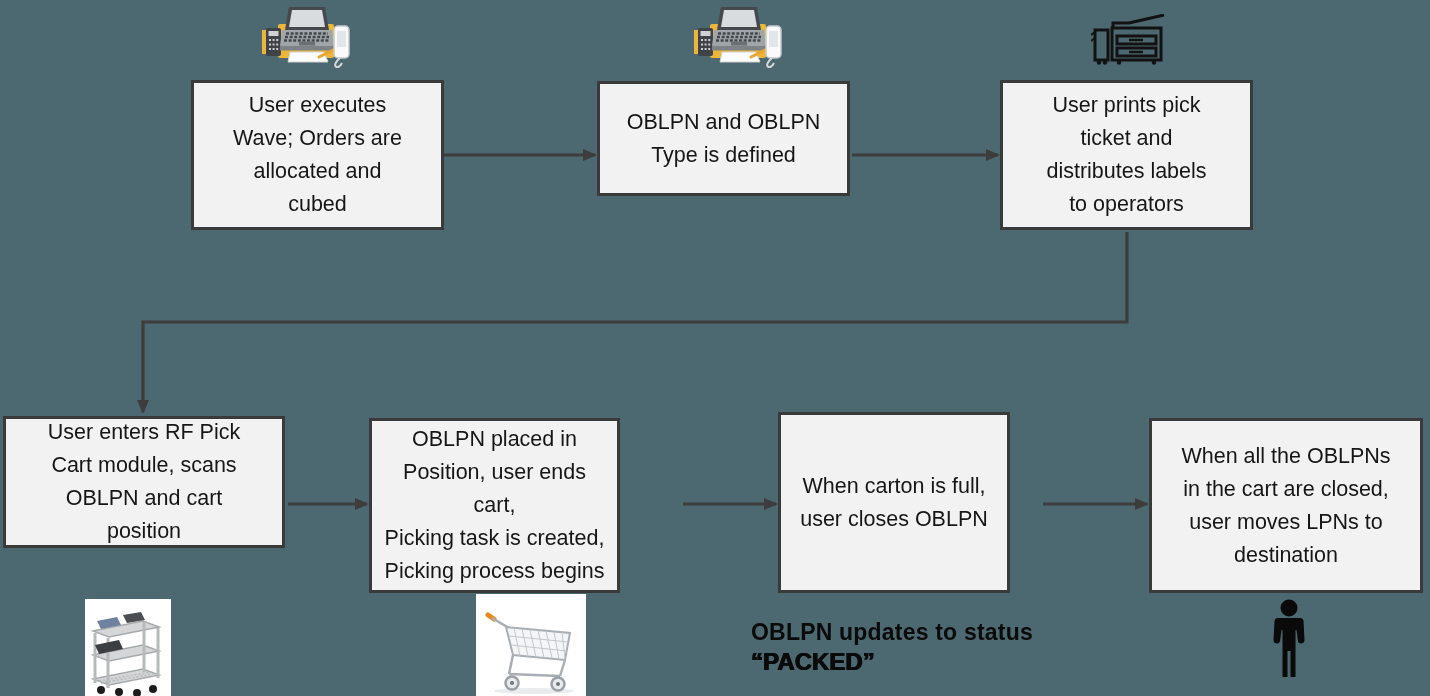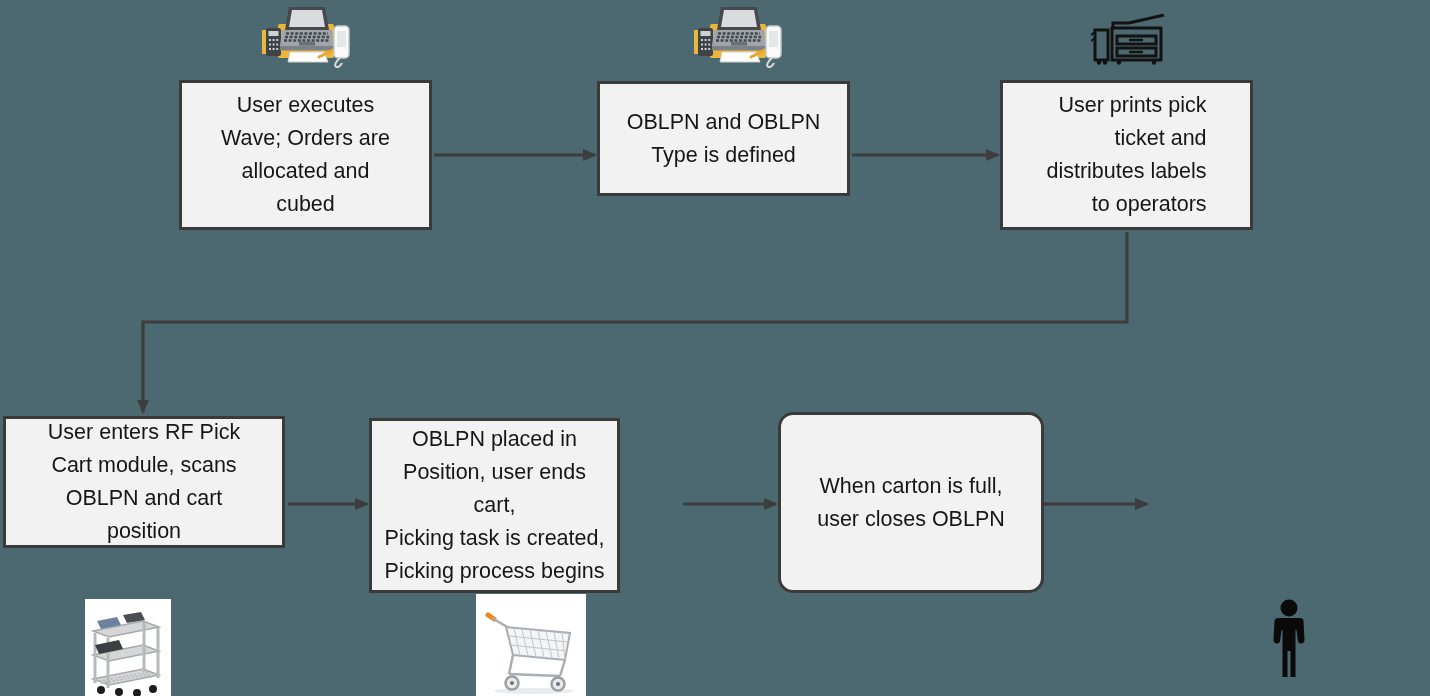--- a/index.html
+++ b/index.html
@@ -23,26 +23,26 @@
   .icon{position:absolute;z-index:2;}
   .photo{
     position:absolute;z-index:2;background:#fff;
     display:flex;align-items:flex-end;justify-content:center;
   }
   .note{position:absolute;z-index:2;color:#0a0a0a;}
   .note .l1{font-size:23px;font-weight:700;letter-spacing:.2px;line-height:30px;}
   .note .l2{font-size:24px;font-weight:700;line-height:30px;
             text-shadow:.7px 0 currentColor,-.4px 0 currentColor;}
   
-  .t1{left:179px;top:80px;width:253px;height:150px;}
+  .t1{left:191px;top:80px;width:253px;height:150px;}
   .t2{left:597px;top:81px;width:253px;height:115px;}
-  .t3{left:1000px;top:80px;width:253px;height:150px;text-align:right;}
+  .t3{left:1000px;top:80px;width:253px;height:150px;}
   .b1{left:3px;top:416px;width:282px;height:132px;padding:4px 26px;}
   .b2{left:369px;top:418px;width:251px;height:175px;}
-  .b3{left:778px;top:412px;width:266px;height:181px;border-radius:15px;}
+  .b3{left:778px;top:412px;width:232px;height:181px;}
   .b4{left:1149px;top:418px;width:274px;height:175px;}
 </style>
 </head>
 <body>
 
 <div class="canvas">
 
   <svg id="connectors" width="1430" height="696" viewBox="0 0 1430 696">
     <defs>
       <marker id="ah" markerUnits="userSpaceOnUse" markerWidth="14" markerHeight="12" refX="12" refY="6" orient="auto">
@@ -82,20 +82,26 @@
   </div>
   <div class="box b2">
     <span>OBLPN placed in
 Position, user ends cart,
 Picking task is created,
 Picking process begins</span>
   </div>
   <div class="box b3">
     <span>When carton is full,
 user closes OBLPN</span>
+  </div>
+  <div class="box b4">
+    <span>When all the OBLPNs
+in the cart are closed,
+user moves LPNs to
+destination</span>
   </div>
 
   <svg class="icon" style="left:262px;top:6px" width="90" height="62" viewBox="0 0 90 62">
     <rect x="16" y="18" width="56" height="34" rx="2" fill="#edb53a"></rect>
     <rect x="0" y="24" width="6" height="24" fill="#edb53a"></rect>
     <rect x="4" y="22" width="15" height="28" rx="2" fill="#3f4347"></rect>
     <rect x="6.5" y="25" width="10" height="5" fill="#ced2d5"></rect>
     <line x1="7" y1="34" x2="17" y2="34" stroke="#caced1" stroke-width="2" stroke-dasharray="2 1.6"></line>
     <line x1="7" y1="38.5" x2="17" y2="38.5" stroke="#caced1" stroke-width="2" stroke-dasharray="2 1.6"></line>
     <line x1="7" y1="43" x2="17" y2="43" stroke="#caced1" stroke-width="2" stroke-dasharray="2 1.6"></line>
@@ -197,19 +203,23 @@
       <line x1="37" y1="61" x2="33" y2="80" stroke="#a9aeb4" stroke-width="2.5"></line>
       <line x1="89" y1="66" x2="84" y2="82" stroke="#a9aeb4" stroke-width="2.5"></line>
       <line x1="33" y1="80" x2="84" y2="82" stroke="#a9aeb4" stroke-width="2.5"></line>
       <circle cx="36" cy="89" r="6.5" fill="#e8eaec" stroke="#9aa0a6" stroke-width="2.5"></circle>
       <circle cx="82" cy="90" r="6.5" fill="#e8eaec" stroke="#9aa0a6" stroke-width="2.5"></circle>
       <circle cx="36" cy="89" r="2" fill="#6f757b"></circle>
       <circle cx="82" cy="90" r="2" fill="#6f757b"></circle>
     </svg>
   </div>
 
+  <div class="note" style="left:751px;top:617px">
+    <div class="l1">OBLPN updates to status</div>
+    <div class="l2">“PACKED”</div>
+  </div>
 
   <svg class="icon" style="left:1266px;top:599px" width="46" height="82" viewBox="0 0 46 82">
     <circle cx="23" cy="9" r="8.5" fill="#0a0a0a"></circle>
     <path fill="#0a0a0a" d="M12,19 Q9,19 8.5,22 L7.5,41 Q7.5,44 10.5,44.5 Q13,45 14,42.5 L15.5,31 H16.5 V78 H21.5 V52 H24.5 V78 H29.5 V31 H30.5 L32,42.5 Q33,45 35.5,44.5 Q38.5,44 38.5,41 L37.5,22 Q37,19 34,19 Z"></path>
   </svg>
 
 </div>
 
 </body></html>

